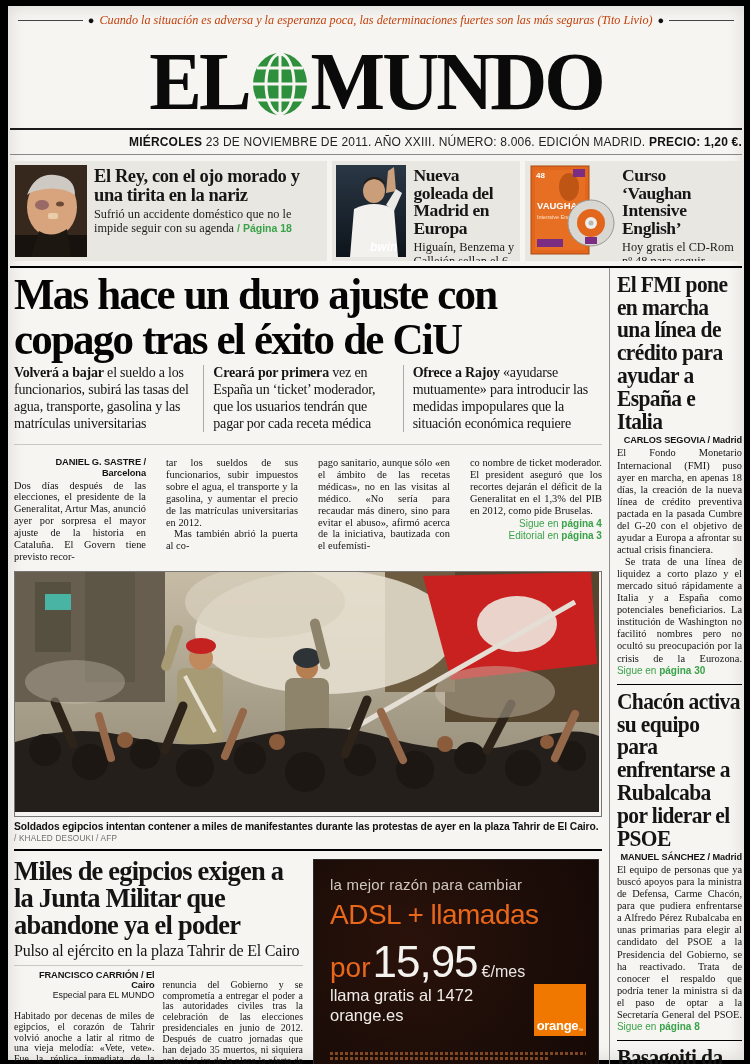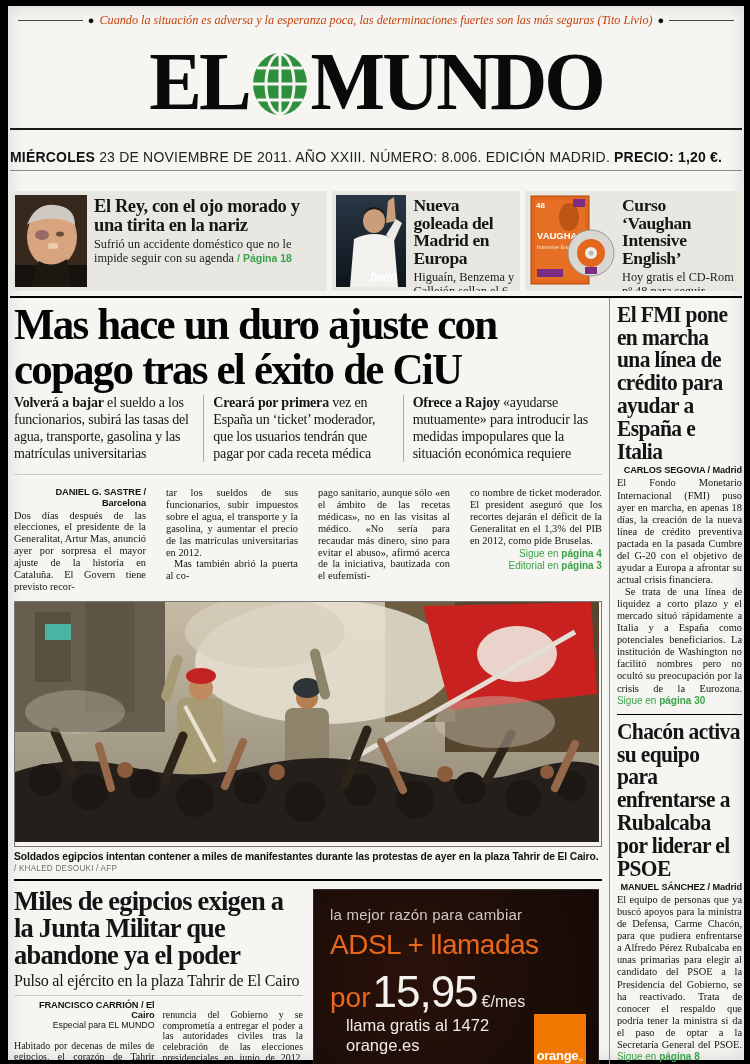--- a/index.html
+++ b/index.html
@@ -14,22 +14,22 @@
   
   .quote-row{display:flex;align-items:center;gap:5px;padding:7px 10px 2px 10px;}
   .qrule{flex:1;border-top:1.5px solid #444;}
   .qb{font-size:11px;color:#111;line-height:1;}
   .quote{font-style:italic;font-size:12.2px;color:#c2410c;white-space:nowrap;}
   .masthead{display:flex;justify-content:center;align-items:center;height:76px;margin-top:14px;}
   .mh{font-family:"Liberation Serif",serif;font-weight:bold;font-size:79px;line-height:.9;letter-spacing:-3px;color:#0a0a0a;transform:scaleY(1.04);}
   .globe{margin:0 3px;position:relative;top:2px;}
   .mast-rule{border-top:2.5px solid #1a1a1a;margin:8px 2px 0 2px;}
   .dateline{
-    font-family:"Liberation Sans",sans-serif;font-size:14px;letter-spacing:.2px;
-    text-align:left;padding:5px 0 5px 0;color:#222;border-bottom:1px solid #888;margin:14px 2px;
+    font-family:"Liberation Sans",sans-serif;font-size:12px;letter-spacing:.2px;
+    text-align:right;padding:5px 0 5px 0;color:#222;border-bottom:1px solid #888;margin:0 2px;
   }
   .dateline b{font-weight:bold;color:#111;}
   
   .teasers{display:flex;gap:5px;padding:6px 3px 5px 3px;}
   .teaser{background:#e9e7e1;display:flex;gap:7px;padding:4px;height:92px;overflow:hidden;}
   .t1{width:316px;}.t2{width:184px;}.t3{width:213px;}
   .teaser .timg{flex:0 0 auto;}
   .tbody{display:flex;flex-direction:column;padding-top:2px;min-width:0;}
   .ttitle{font-size:18.5px;font-weight:bold;line-height:1.0;letter-spacing:-.4px;color:#161616;margin:0 0 4px 0;}
   .t2 .ttitle,.t3 .ttitle{font-size:17.5px;}
@@ -75,21 +75,21 @@
   .ad{
     width:286px;height:212px;background:radial-gradient(circle at 35% 40%, #2a120a 0%, #1d0d08 55%, #150905 100%);
     border:1px solid #2a2a2a;position:relative;padding:16px 14px 8px 16px;box-sizing:border-box;
     font-family:"Liberation Sans",sans-serif;margin-top:2px;
   }
   .ad-l1{color:#cfc8c0;font-size:15px;letter-spacing:.2px;}
   .ad-l2{color:#e8671b;font-size:28px;margin-top:6px;letter-spacing:-.5px;}
   .ad-price-row{margin-top:9px;color:#e8671b;font-size:28px;display:flex;align-items:baseline;gap:2px;}
   .ad-price{color:#f4f2ef;font-size:44px;letter-spacing:-1px;line-height:1;}
   .ad-unit{color:#e9e6e2;font-size:16px;margin-left:2px;}
-  .ad-cta{position:absolute;left:32px;bottom:44px;color:#efece8;font-size:16.5px;line-height:1.2;}
+  .ad-cta{position:absolute;left:16px;bottom:44px;color:#efece8;font-size:16.5px;line-height:1.2;}
   .ad-logo{
     position:absolute;right:12px;bottom:34px;width:52px;height:52px;background:#f07800;
     display:flex;align-items:flex-end;justify-content:center;padding-bottom:3px;box-sizing:border-box;
   }
   .ad-logo span{color:#fff;font-weight:bold;font-size:13px;letter-spacing:-.3px;}
   .ad-logo sup{color:#fff;font-size:5px;}
   .fineprint{position:absolute;left:16px;right:12px;bottom:10px;}
   .fp-line{height:3px;margin-top:2px;background:repeating-linear-gradient(90deg, rgba(214,120,55,.55) 0 3px, transparent 3px 5px);}
   .fp-line:last-child{width:86%;}
   

